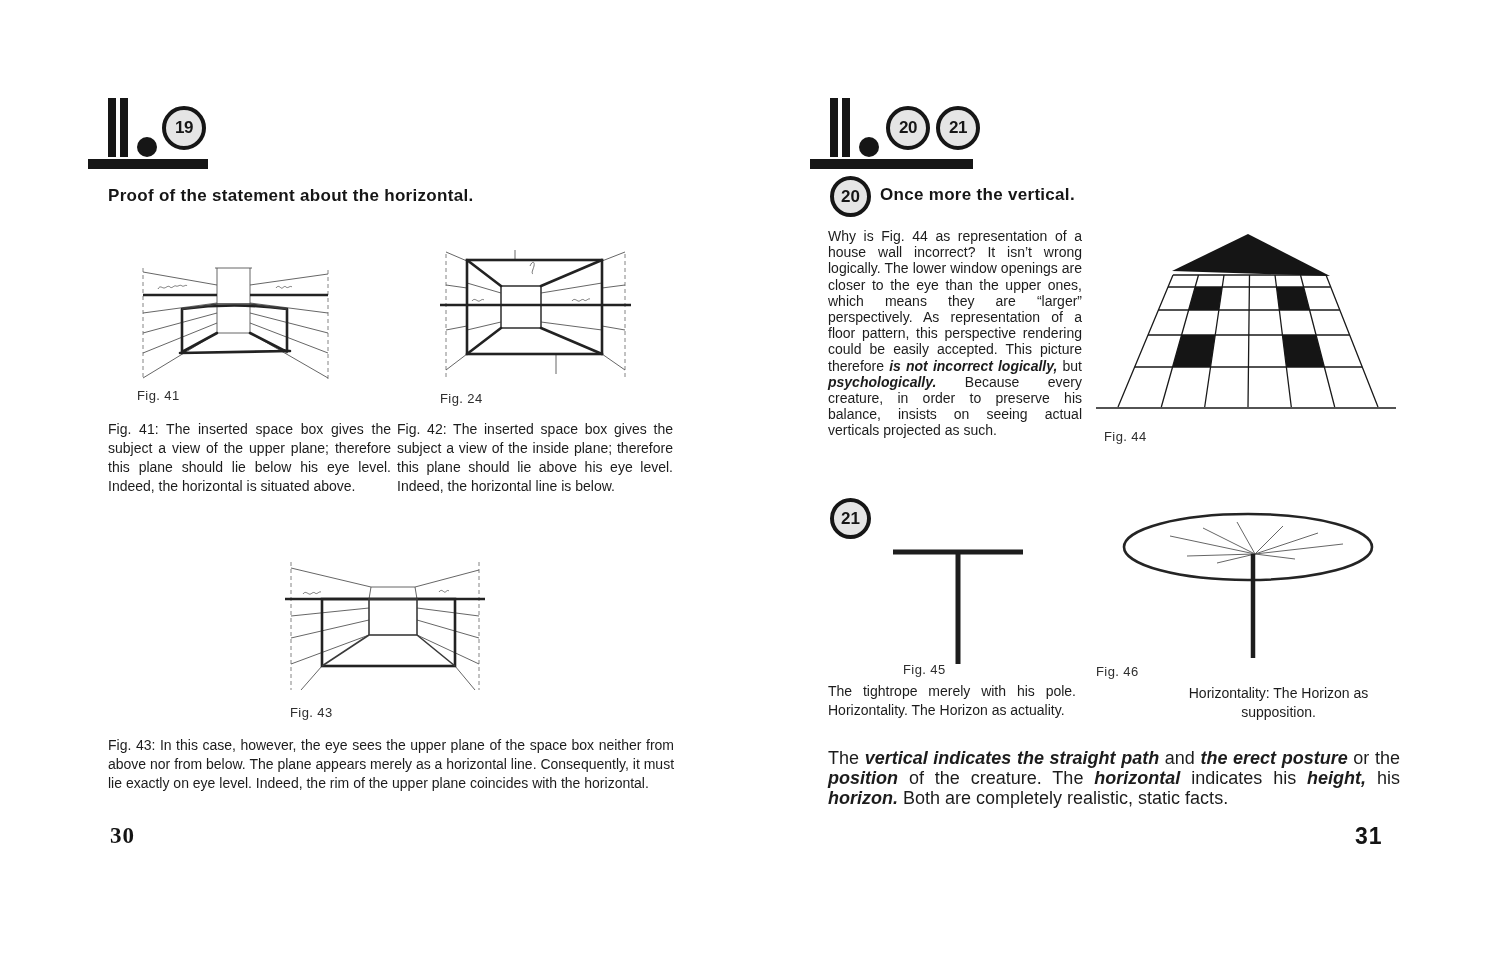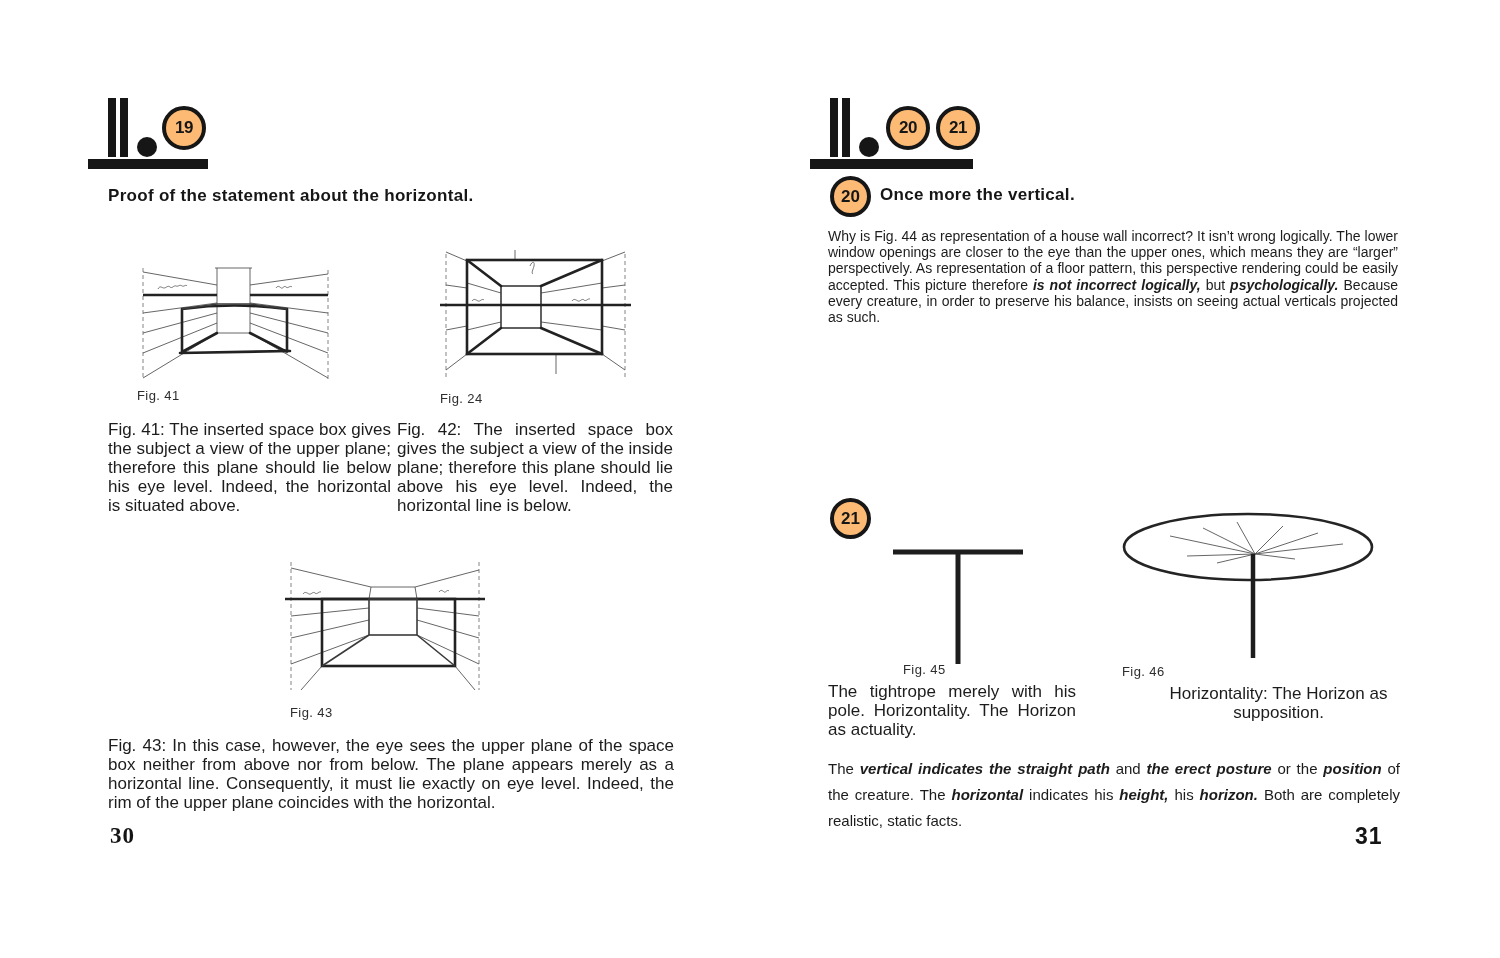--- a/index.html
+++ b/index.html
@@ -7,30 +7,30 @@
     width:1500px;height:958px;position:relative;background:#ffffff;
     font-family:"Liberation Sans", sans-serif;color:#1a1a1a;overflow:hidden;
   }
   .abs{position:absolute;}
   
   .logo{position:absolute;width:210px;height:80px;}
   .logo .bar{position:absolute;background:#161616;}
   .logo .dot{position:absolute;background:#161616;border-radius:50%;width:20px;height:20px;}
   .logo .base{position:absolute;background:#161616;height:10px;}
   .badge{
-    border-radius:50%;border:4px solid #161616;background:#fdba74;color:#161616;
+    border-radius:50%;border:4px solid #161616;background:#e5e5e5;color:#161616;
     font-weight:bold;display:flex;align-items:center;justify-content:center;
   }
   .badge.lg{width:36px;height:36px;font-size:17px;letter-spacing:-0.5px;}
   .badge.sec{width:33px;height:33px;font-size:17px;}
   .headline{font-weight:bold;font-size:17px;letter-spacing:0.3px;color:#161616;white-space:nowrap;}
   .figlabel{font-size:13px;color:#2e2e2e;letter-spacing:0.4px;}
-  .cap{font-size:17px;line-height:19px;text-align:justify;color:#1c1c1c;}
+  .cap{font-size:14px;line-height:19px;text-align:justify;color:#1c1c1c;}
   .body-sm{font-size:14px;line-height:16.2px;text-align:justify;color:#1c1c1c;}
-  .body-lg{font-size:15px;line-height:26px;text-align:justify;color:#1c1c1c;margin-top:8px;}
+  .body-lg{font-size:18px;line-height:20px;text-align:justify;color:#1c1c1c;}
   .bold{font-weight:bold;font-style:italic;}
   .pageno{font-size:23px;font-weight:bold;color:#141414;letter-spacing:1px;}
   .fig44-wrap{float:right;width:302px;margin-left:14px;margin-bottom:4px;}
   svg .thin{stroke:#555;stroke-width:0.9;fill:none;}
   svg .med{stroke:#3a3a3a;stroke-width:1.6;fill:none;}
   svg .thick{stroke:#222;stroke-width:2.6;fill:none;stroke-linecap:round;}
   svg .hor{stroke:#222;stroke-width:2.4;fill:none;}
   svg .dash{stroke:#777;stroke-width:0.9;fill:none;stroke-dasharray:4 3;}
   svg .scrib{stroke:#555;stroke-width:0.8;fill:none;}
   svg .grid{stroke:#1a1a1a;stroke-width:1.3;fill:none;}
@@ -117,40 +117,60 @@
     </div>
     <div class="base" style="left:0;top:64px;width:163px;"></div>
   </div>
 
   <div class="badge sec abs" style="left:830px;top:176px;">
     <span>20</span>
   </div>
   <div class="abs headline" style="left:880px;top:185px;">Once more the vertical.</div>
 
   <div class="abs body-sm" style="left:828px;top:228px;width:570px;">
+    <div class="fig44-wrap">
+      <svg width="300" height="192" viewBox="0 0 300 192">
+
+        <path d="M0 180 H300" stroke="#1a1a1a" stroke-width="1.6"></path>
+
+        <path class="grid" d="M77 47 L22 179 M230 47 L282 179"></path>
+
+        <path class="grid" d="M102.5 47 L65.3 179 M128 47 L108.7 179 M153.5 47 L152 179 M179 47 L195.3 179 M204.5 47 L238.7 179"></path>
+
+        <path class="grid" d="M77 47 H230 M72 59 H234.5 M62.4 82 H243.8 M52 107 H253.6 M38.7 139 H266.2"></path>
+
+        <polygon class="solid" points="99.1,59 126.2,59 122.9,82 92.6,82"></polygon>
+        <polygon class="solid" points="180.5,59 207.6,59 213.6,82 183.3,82"></polygon>
+        <polygon class="solid" points="85.6,107 119.2,107 114.5,139 76.6,139"></polygon>
+        <polygon class="solid" points="186.4,107 220,107 228.3,139 190.4,139"></polygon>
+
+        <polygon class="solid" points="152,6 234,48 76,43"></polygon>
+      </svg>
+      <div class="figlabel" style="margin:6px 0 0 8px;">Fig. 44</div>
+    </div>
     <span><span>Why is Fig. 44 as representation of a house wall incorrect? It isn’t wrong logically. The lower window openings are closer to the eye than the upper ones, which means they are “larger” perspectively. As representation of a floor pattern, this perspective rendering could be easily accepted. This picture therefore </span><span class="bold">is not incorrect logically,</span><span> but </span><span class="bold">psychologically.</span><span> Because every creature, in order to preserve his balance, insists on seeing actual verticals projected as such.</span></span>
   </div>
 
   <div class="badge sec abs" style="left:830px;top:498px;">
     <span>21</span>
   </div>
 
   <svg class="abs" style="left:878px;top:538px;" width="160" height="130" viewBox="0 0 160 130">
     <path d="M15 14 H145" stroke="#1d1d1d" stroke-width="5"></path>
     <path d="M80 14 V126" stroke="#1d1d1d" stroke-width="5"></path>
   </svg>
 
   <svg class="abs" style="left:1115px;top:500px;" width="272" height="165" viewBox="0 0 272 165">
     <ellipse cx="133" cy="47" rx="124" ry="33" fill="none" stroke="#242424" stroke-width="2.6"></ellipse>
     <path class="thin" d="M140 54 L55 36 M140 54 L88 28 M140 54 L122 22 M140 54 L168 26 M140 54 L203 33 M140 54 L228 44 M140 54 L72 56 M140 54 L102 63 M140 54 L180 59"></path>
     <path d="M138 54 V158" stroke="#1d1d1d" stroke-width="4.5"></path>
   </svg>
 
   <div class="abs figlabel" style="left:903px;top:662px;">Fig. 45</div>
-  <div class="abs figlabel" style="left:1122px;top:664px;">Fig. 46</div>
+  <div class="abs figlabel" style="left:1096px;top:664px;">Fig. 46</div>
 
   <div class="abs cap" style="left:828px;top:682px;width:248px;">The tightrope merely with his pole. Horizontality. The Horizon as actuality.</div>
   <div class="abs cap" style="left:1156px;top:684px;width:245px;text-align:center;">Horizontality: The Horizon as supposition.</div>
 
   <div class="abs body-lg" style="left:828px;top:748px;width:572px;"><span>The </span><span class="bold">vertical indicates the straight path</span><span> and </span><span class="bold">the erect posture</span><span> or the </span><span class="bold">position</span><span> of the creature. The </span><span class="bold">horizontal</span><span> indicates his </span><span class="bold">height,</span><span> his </span><span class="bold">horizon.</span><span> Both are completely realistic, static facts.</span></div>
 
   <div class="abs pageno" style="left:1355px;top:823px;">31</div>
 </div>
 
 </body></html>

